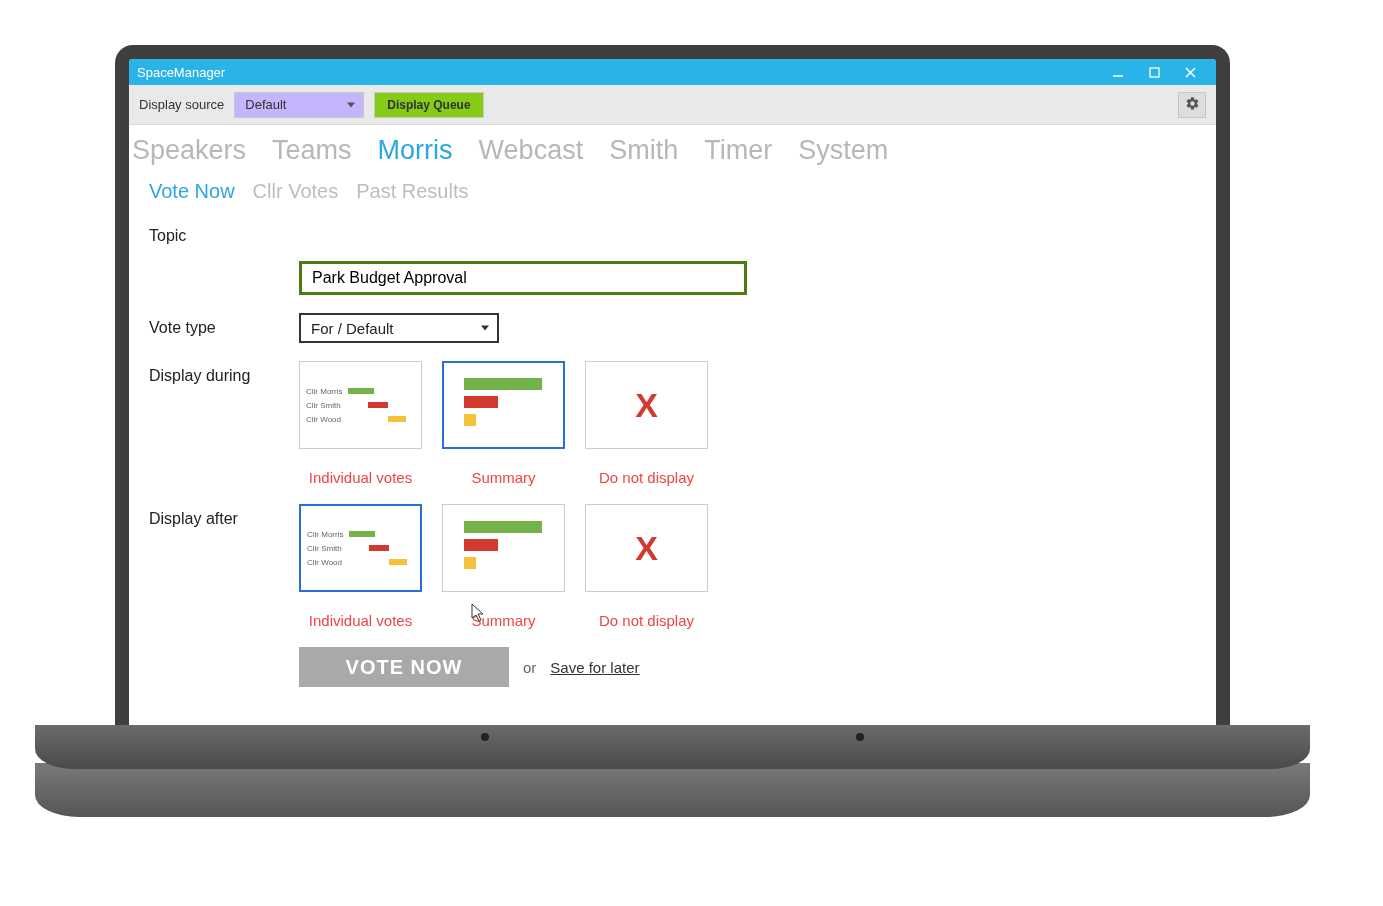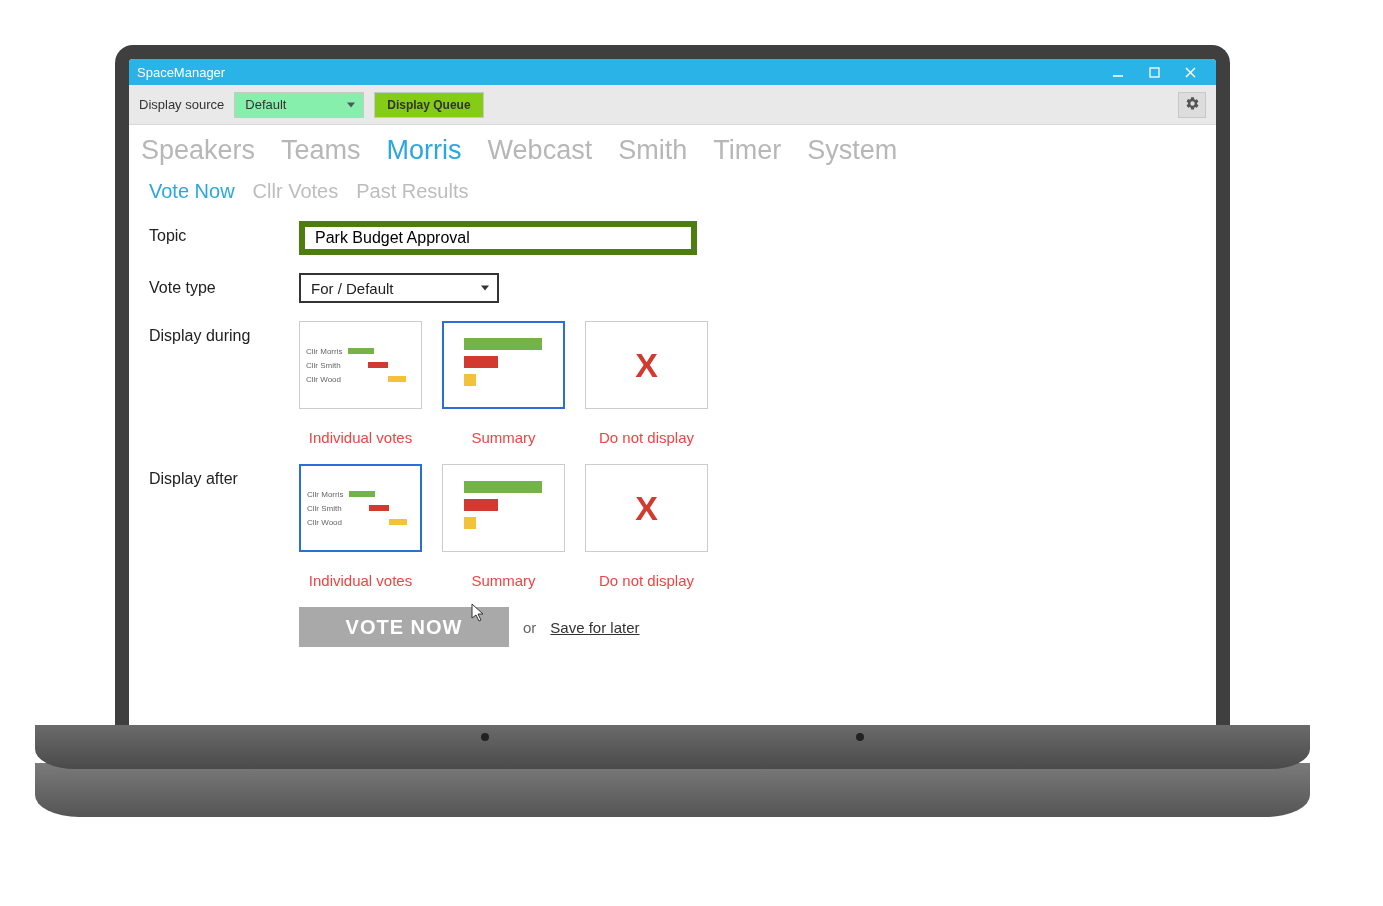--- a/index.html
+++ b/index.html
@@ -63,60 +63,60 @@
     height: 40px;
     display: flex;
     align-items: center;
     padding: 0 10px;
     gap: 10px;
     font-size: 13px;
     color: #333;
   }
   .toolbar .spacer { flex:1; }
   .select {
-    background:#86efac; border:1px solid #c8c8c8; height:26px;
+    background:#c4b5fd; border:1px solid #c8c8c8; height:26px;
     display:flex; align-items:center; padding:0 24px 0 10px;
     position:relative; min-width:130px; font-size:13px;
   }
   .select .caret {
     position:absolute; right:8px; top:50%; transform:translateY(-50%);
     border-left:4px solid transparent; border-right:4px solid transparent; border-top:5px solid #555;
   }
   .btn {
     background:#84cc16; border:1px solid #c8c8c8; height:26px; padding:0 12px;
     display:flex; align-items:center; font-size:12px; font-weight:bold; cursor:pointer;
   }
   .icon-btn {
     background:#ddd; border:1px solid #c8c8c8; width:28px; height:26px;
     display:flex; align-items:center; justify-content:center; cursor:pointer;
   }
 
   .tabs-primary {
-    display:flex; gap:26px; padding:10px 16px 4px 12px;
+    display:flex; gap:26px; padding:10px 16px 4px 3px;
     font-size:27px; color:#b7b7b7;
   }
   .tabs-primary .tab { cursor:pointer; }
   .tabs-primary .tab.active { color:#2aa6e0; }
 
   .tabs-secondary {
     display:flex; gap:18px; padding:10px 20px 14px 20px;
     font-size:20px; color:#bdbdbd;
   }
   .tabs-secondary .tab { cursor:pointer; }
   .tabs-secondary .tab.active { color:#2aa6e0; }
 
   .form {
     padding: 4px 20px;
     font-size: 16px;
     color:#222;
   }
   .row { display:flex; align-items:flex-start; margin-bottom: 18px; }
   .row > .lbl { width: 150px; padding-top:6px; }
   .text-input {
-    border:6px solid #4d7c0f; height:34px; width:398px; padding:0 10px; font-size:16px;
+    border:3px solid #4d7c0f; height:34px; width:448px; padding:0 10px; font-size:16px;margin-top:40px;
   }
   .select2 {
     border:2px solid #333; height:30px; width:200px; padding:0 26px 0 10px;
     display:flex; align-items:center; position:relative; font-size:15px; background:#fff;
   }
   .select2 .caret {
     position:absolute; right:8px; top:50%; transform:translateY(-50%);
     border-left:4px solid transparent; border-right:4px solid transparent; border-top:5px solid #333;
   }
 

